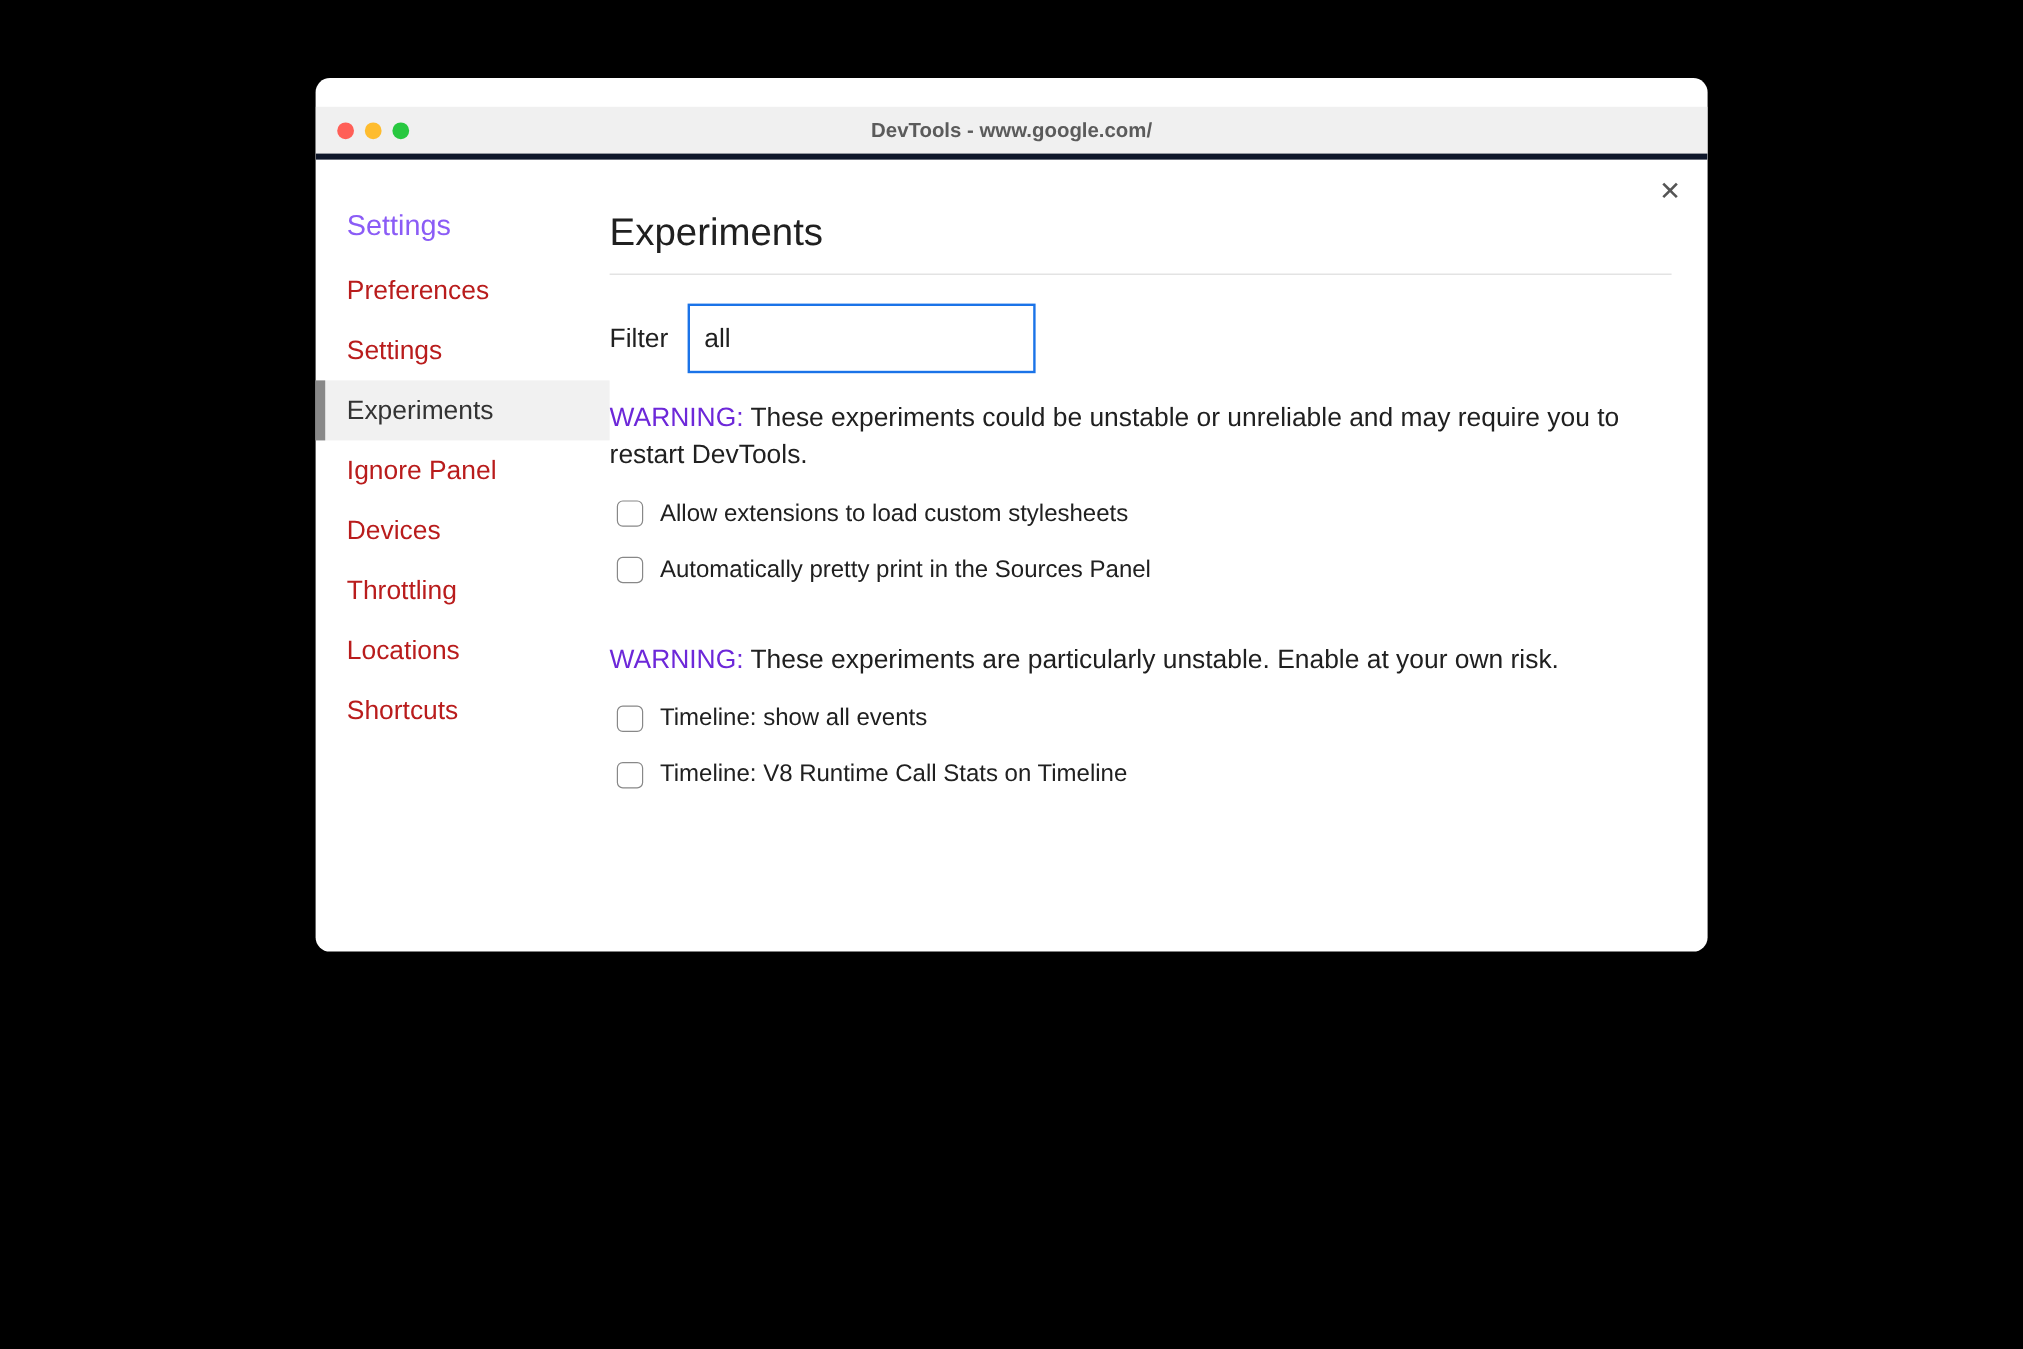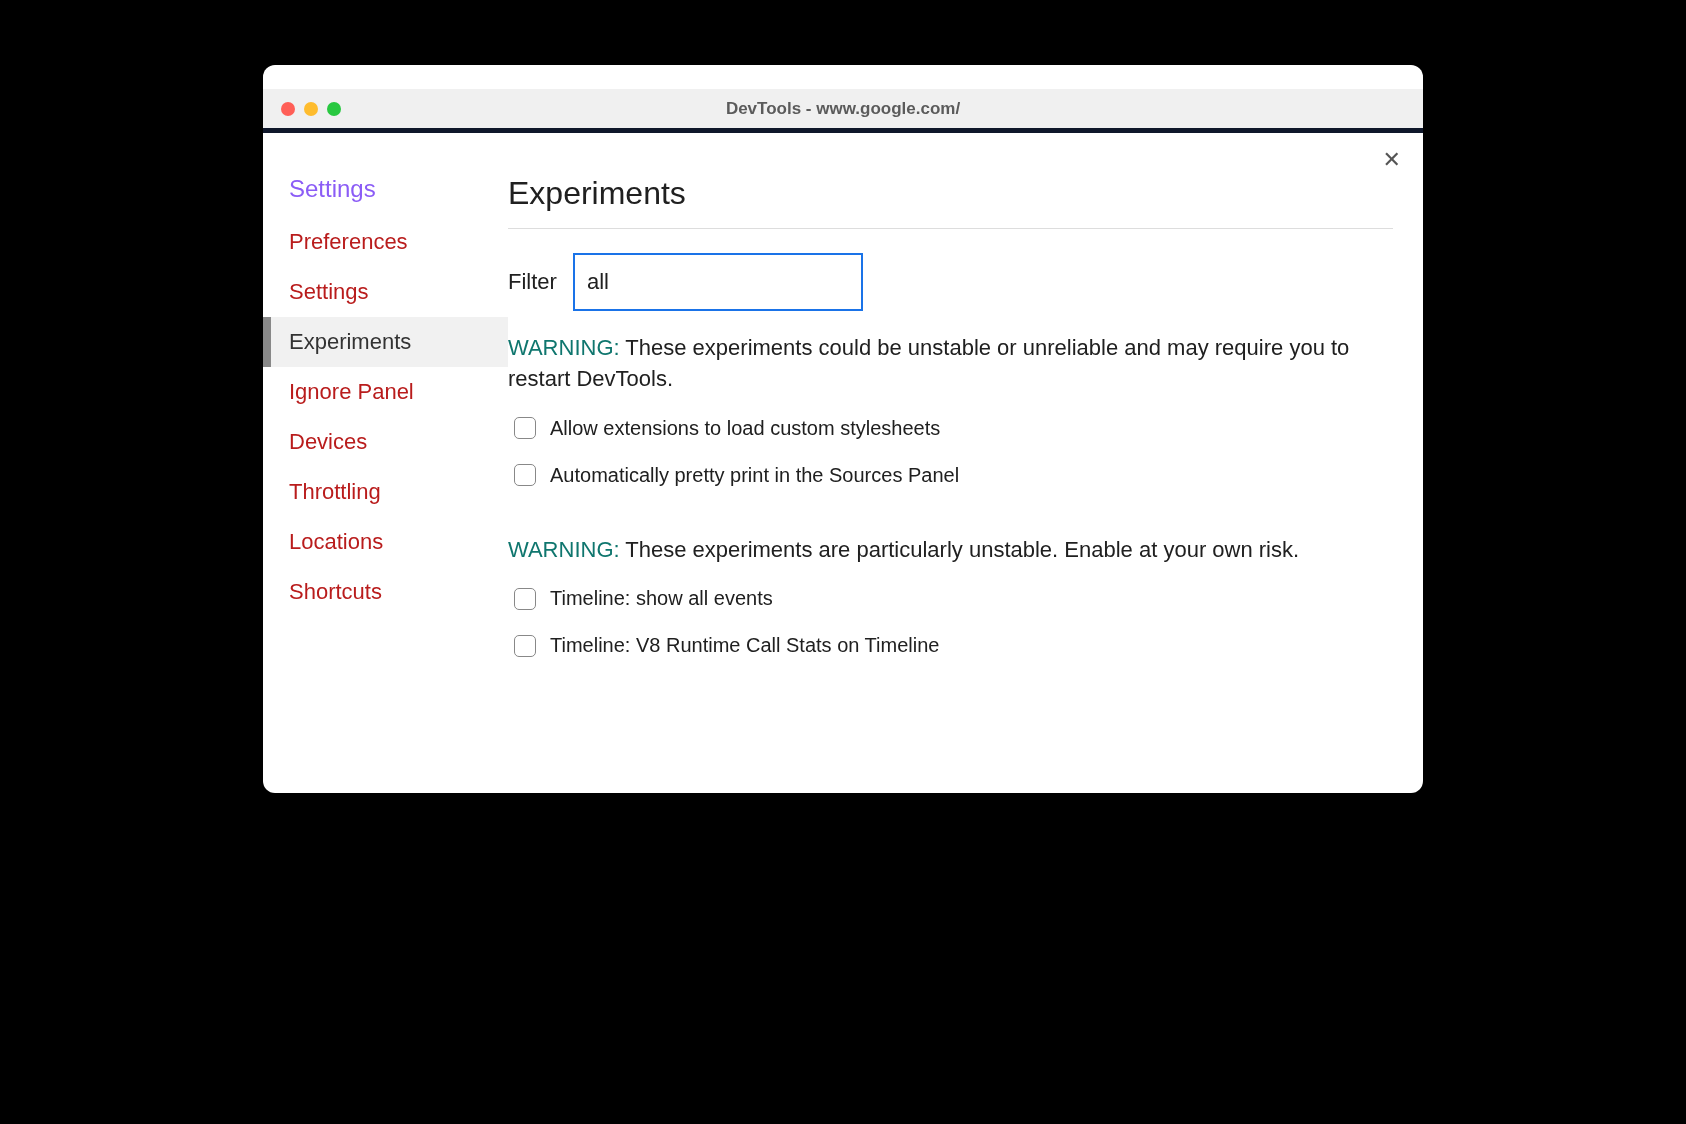--- a/index.html
+++ b/index.html
@@ -131,21 +131,21 @@
       outline: none;
       color: #202020;
     }
     .warning-block {
       font-size: 22px;
       color: #202020;
       line-height: 1.4;
       margin-bottom: 22px;
     }
     .warning-label {
-      color: #0f766e;
+      color: #6d28d9;
     }
     .experiment-row {
       display: flex;
       align-items: center;
       gap: 14px;
       margin: 0 0 24px 6px;
     }
     .checkbox {
       width: 22px;
       height: 22px;

